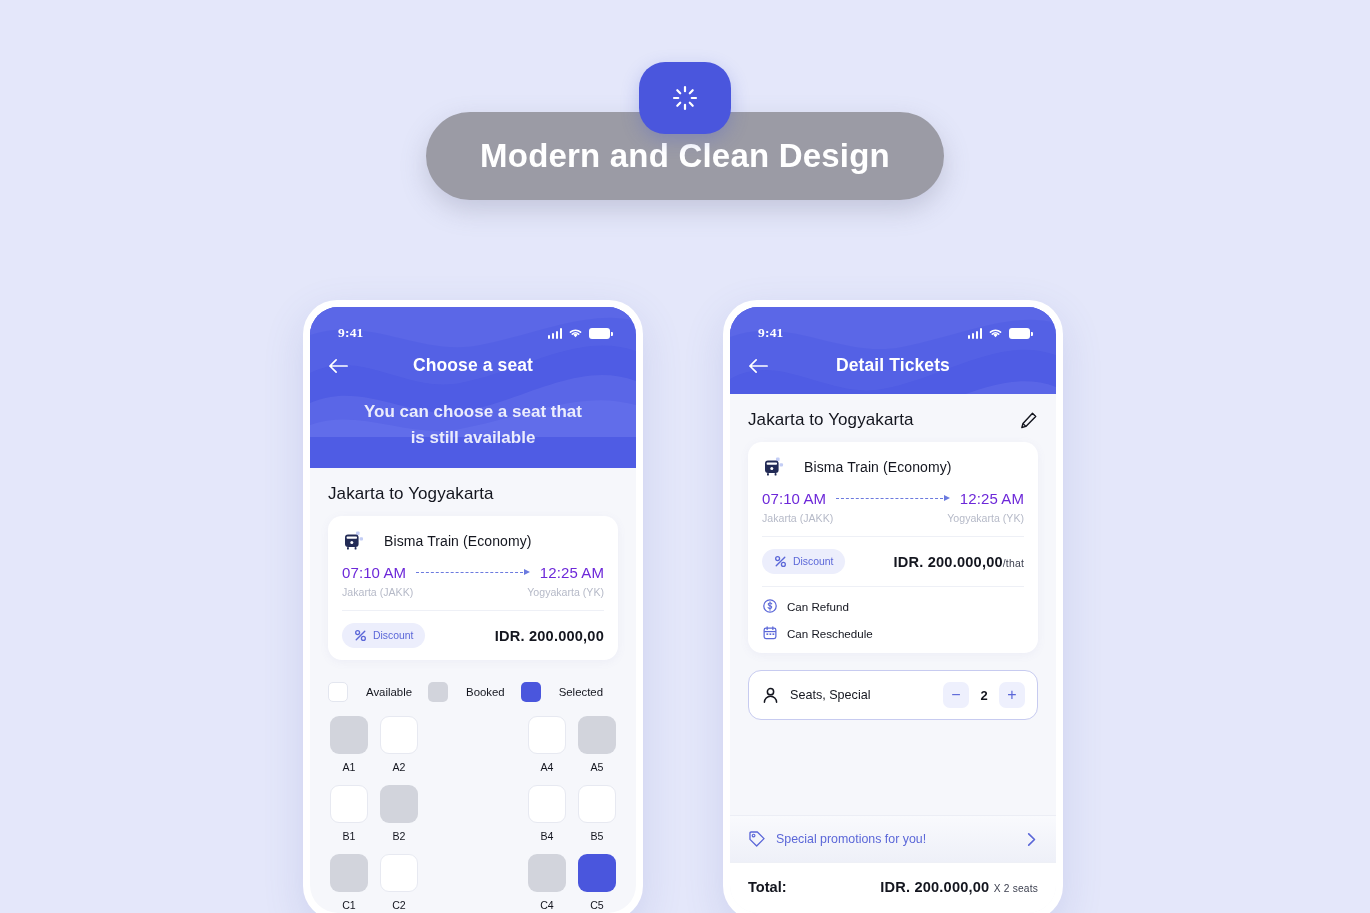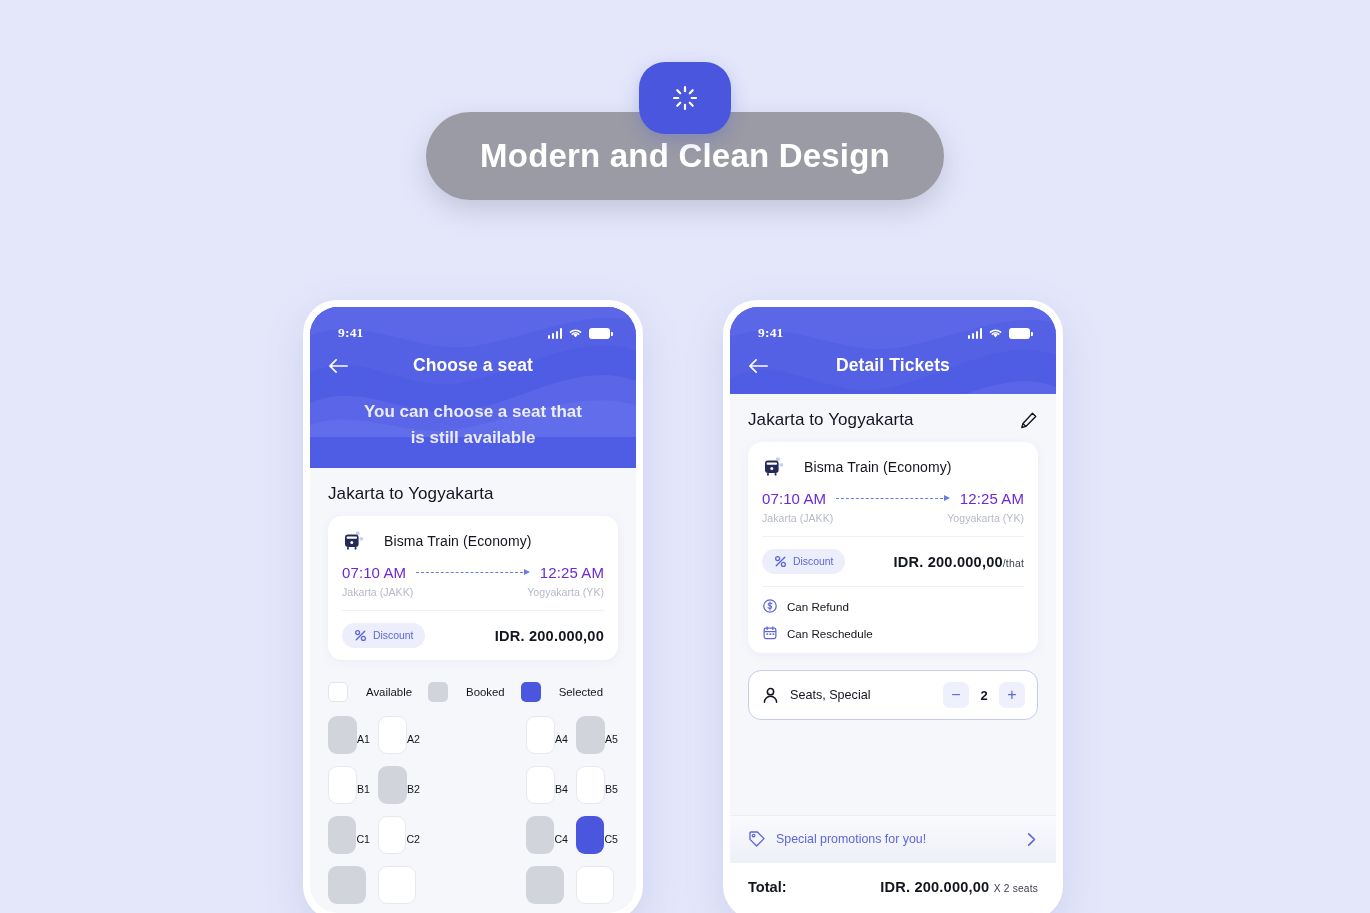--- a/index.html
+++ b/index.html
@@ -163,21 +163,21 @@
   .sw-sel   { background: #4a56dd; }
   .leg-txt { font-size: 11.4px; color: #14161f; }
 
   .seatgrid { padding: 14px 18px 0; }
   .seatrow {
     display: grid;
     grid-template-columns: 42px 42px 1fr 42px 42px;
     column-gap: 8px;
     margin-bottom: 12px;
   }
-  .seatcell { display: flex; flex-direction: row; align-items: center; }
+  .seatcell { display: flex; flex-direction: column; align-items: center; }
   .seat {
     width: 38px; height: 38px; border-radius: 9px;
   }
   .seat.available { background: #fff; border: 1px solid #e7e9f1; }
   .seat.booked    { background: #d2d4dc; }
   .seat.selected  { background: #4a56dd; }
   .seatlbl { font-size: 10.6px; color: #14161f; margin-top: 7px; }
   .aisle {}
 
   

